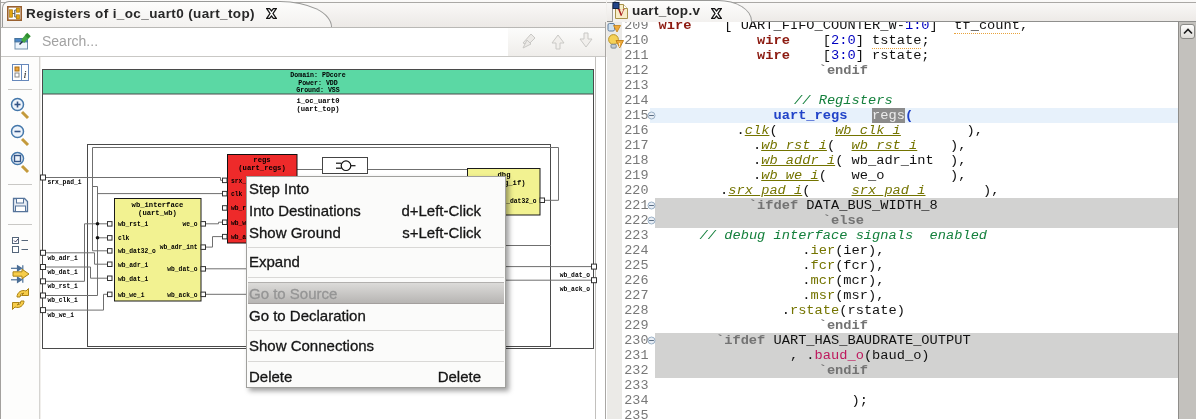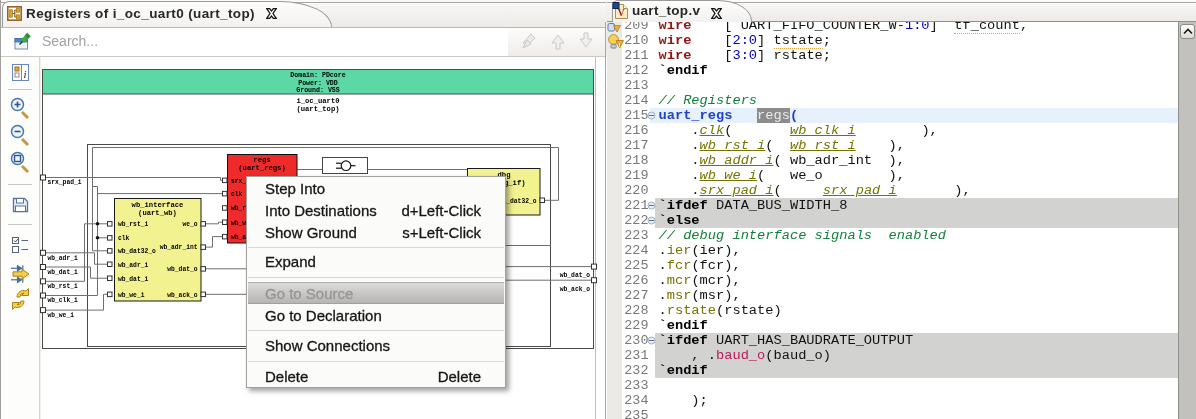--- a/index.html
+++ b/index.html
@@ -8,31 +8,31 @@
 .abs { position:absolute; }
 
 .tabbar { position:absolute; background:linear-gradient(#fbfaf9,#ece9e6); }
 .tab { position:absolute; background:linear-gradient(#fdfdfc,#f3f1ef); border:1px solid #9a9a98; border-bottom:none; border-radius:7px 20px 0 0; }
 .tabtext { position:absolute; font-weight:bold; color:#282828; white-space:nowrap; }
 
 .sep { position:absolute; height:1px; background:#c9c8c5; }
 .vsep { position:absolute; width:1px; background:#c9c8c5; }
 
 #menu { position:absolute; left:246px; top:176px; width:260px; height:212px; background:#fbfbfa; border:1px solid #a0a09d; box-shadow:3px 3px 5px rgba(0,0,0,0.38); z-index:40; }
-.mi { position:absolute; left:18px; font-size:15px; color:#161616; white-space:nowrap; -webkit-text-stroke:0.3px; }
+.mi { position:absolute; left:2px; font-size:15px; color:#161616; white-space:nowrap; -webkit-text-stroke:0.3px; }
 .mr { position:absolute; right:24px; font-size:15px; color:#161616; white-space:nowrap; -webkit-text-stroke:0.3px; }
 .msep { position:absolute; left:1px; right:1px; height:1px; background:#d9d8d6; }
 #mihl { position:absolute; left:1px; right:1px; top:105px; height:22px; background:linear-gradient(#dcdbd9,#b7b5b3); border-top:1px solid #b2b0ae; border-bottom:1px solid #a39f9d; }
 
 #editor { position:absolute; left:607px; top:22px; width:571px; height:397px; background:#fff; overflow:hidden; }
 pre { font-family:"Liberation Mono", monospace; }
-#code { position:absolute; left:51.5px; top:-4px; font-size:13.7px; line-height:15px; color:#121212; z-index:5; }
+#code { position:absolute; left:51.5px; top:-4px; font-size:13.7px; line-height:15px; color:#121212; z-index:5;text-align:center; }
 #gutter { position:absolute; left:15.5px; top:-4px; width:26px; font-size:13.45px; line-height:15px; color:#787878; text-align:right; z-index:5; }
 .kw { color:#8c1a10; font-weight:bold; }
-.dir { color:#000000; font-weight:bold; }
+.dir { color:#737373; font-weight:bold; }
 .num { color:#0000c0; }
 .cm { color:#15803d; font-style:italic; }
 .mod { color:#2042c8; font-weight:bold; }
 .po { color:#747400; font-style:italic; text-decoration:underline; }
 .pu { color:#747400; }
 .org { color:#be185d; }
 .occ { background:#8c8c8c; color:#ececec; }
 .warn { border-bottom:1px dotted #e8a33d; }
 .hlrow { position:absolute; left:44px; right:0; height:15px; z-index:1; }
 </style>

